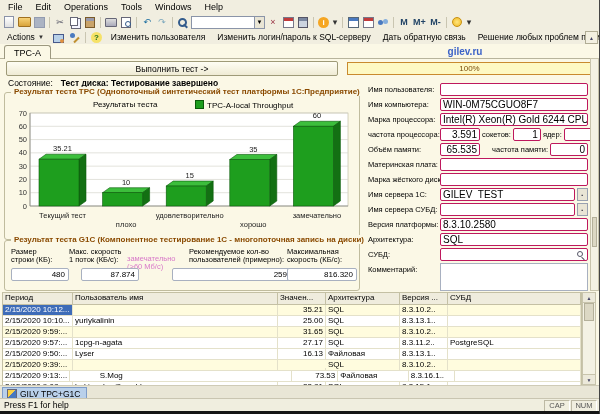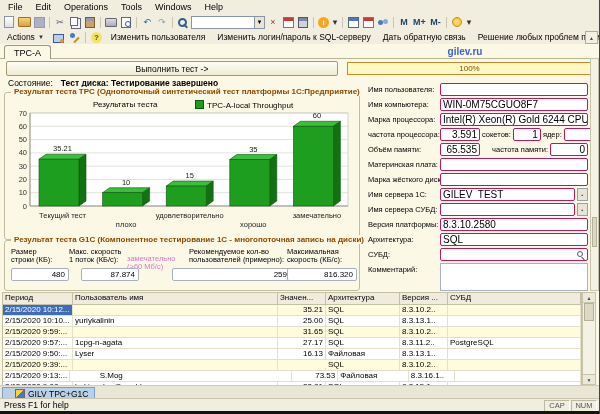--- a/index.html
+++ b/index.html
@@ -97,21 +97,21 @@
   #tsb{left:582px;top:292px;width:14px;height:93px}
   .sbb{height:9px;background:#ECE9DA;display:flex;align-items:center;justify-content:center;font-size:5px;color:#446}
   .sbb.up{border-bottom:1px solid #C8C4AC}
   .sbb.down{position:absolute;bottom:0;left:0;right:0;border-top:1px solid #C8C4AC}
   .thumb{position:absolute;left:1px;right:1px;background:#DCD8C4;border:1px solid #B4B09A}
   #tsb .thumb{top:10px;height:16px}
   #fsb{left:590px;top:58px;width:9px;height:233px}
   #fsb .thumb{top:158px;height:28px}
   
   #mdibar{top:385px;height:13px;background:#E9E6D6;border-top:1px solid #CFCBB6}
-  .mdi-tab{position:absolute;left:2px;top:1px;height:11px;background:#B9D0EA;border:1px solid #7E9CC8;display:flex;align-items:center;gap:3px;padding:0 6px 0 12px;font-size:8.5px}
+  .mdi-tab{position:absolute;left:2px;top:1px;height:11px;background:#B9D0EA;border:1px solid #7E9CC8;display:flex;align-items:center;gap:3px;padding:0 6px 0 4px;font-size:8.5px}
   .mdi-ico{width:8px;height:8px;background:linear-gradient(135deg,#F8D048 50%,#4878C0 50%);border:1px solid #667}
   #statusbar{top:398px;height:13px;background:#F0EEDF;border-top:1px solid #C9C5B1;font-size:8.5px}
   #status-help{position:absolute;left:4px;top:1px}
   .status-cell{position:absolute;top:1px;width:24px;height:10px;text-align:center;font-size:7.5px;color:#555;
                border:1px solid;border-color:#BDB9A4 #FFF #FFF #BDB9A4}
   #cell-cap{right:30px}
   #cell-num{right:3px}
   #bottom-edge{position:absolute;left:0;top:411px;width:600px;height:3px;background:#141414}
   #right-edge{position:absolute;left:599px;top:0;width:1px;height:414px;background:#444}
 </style>

